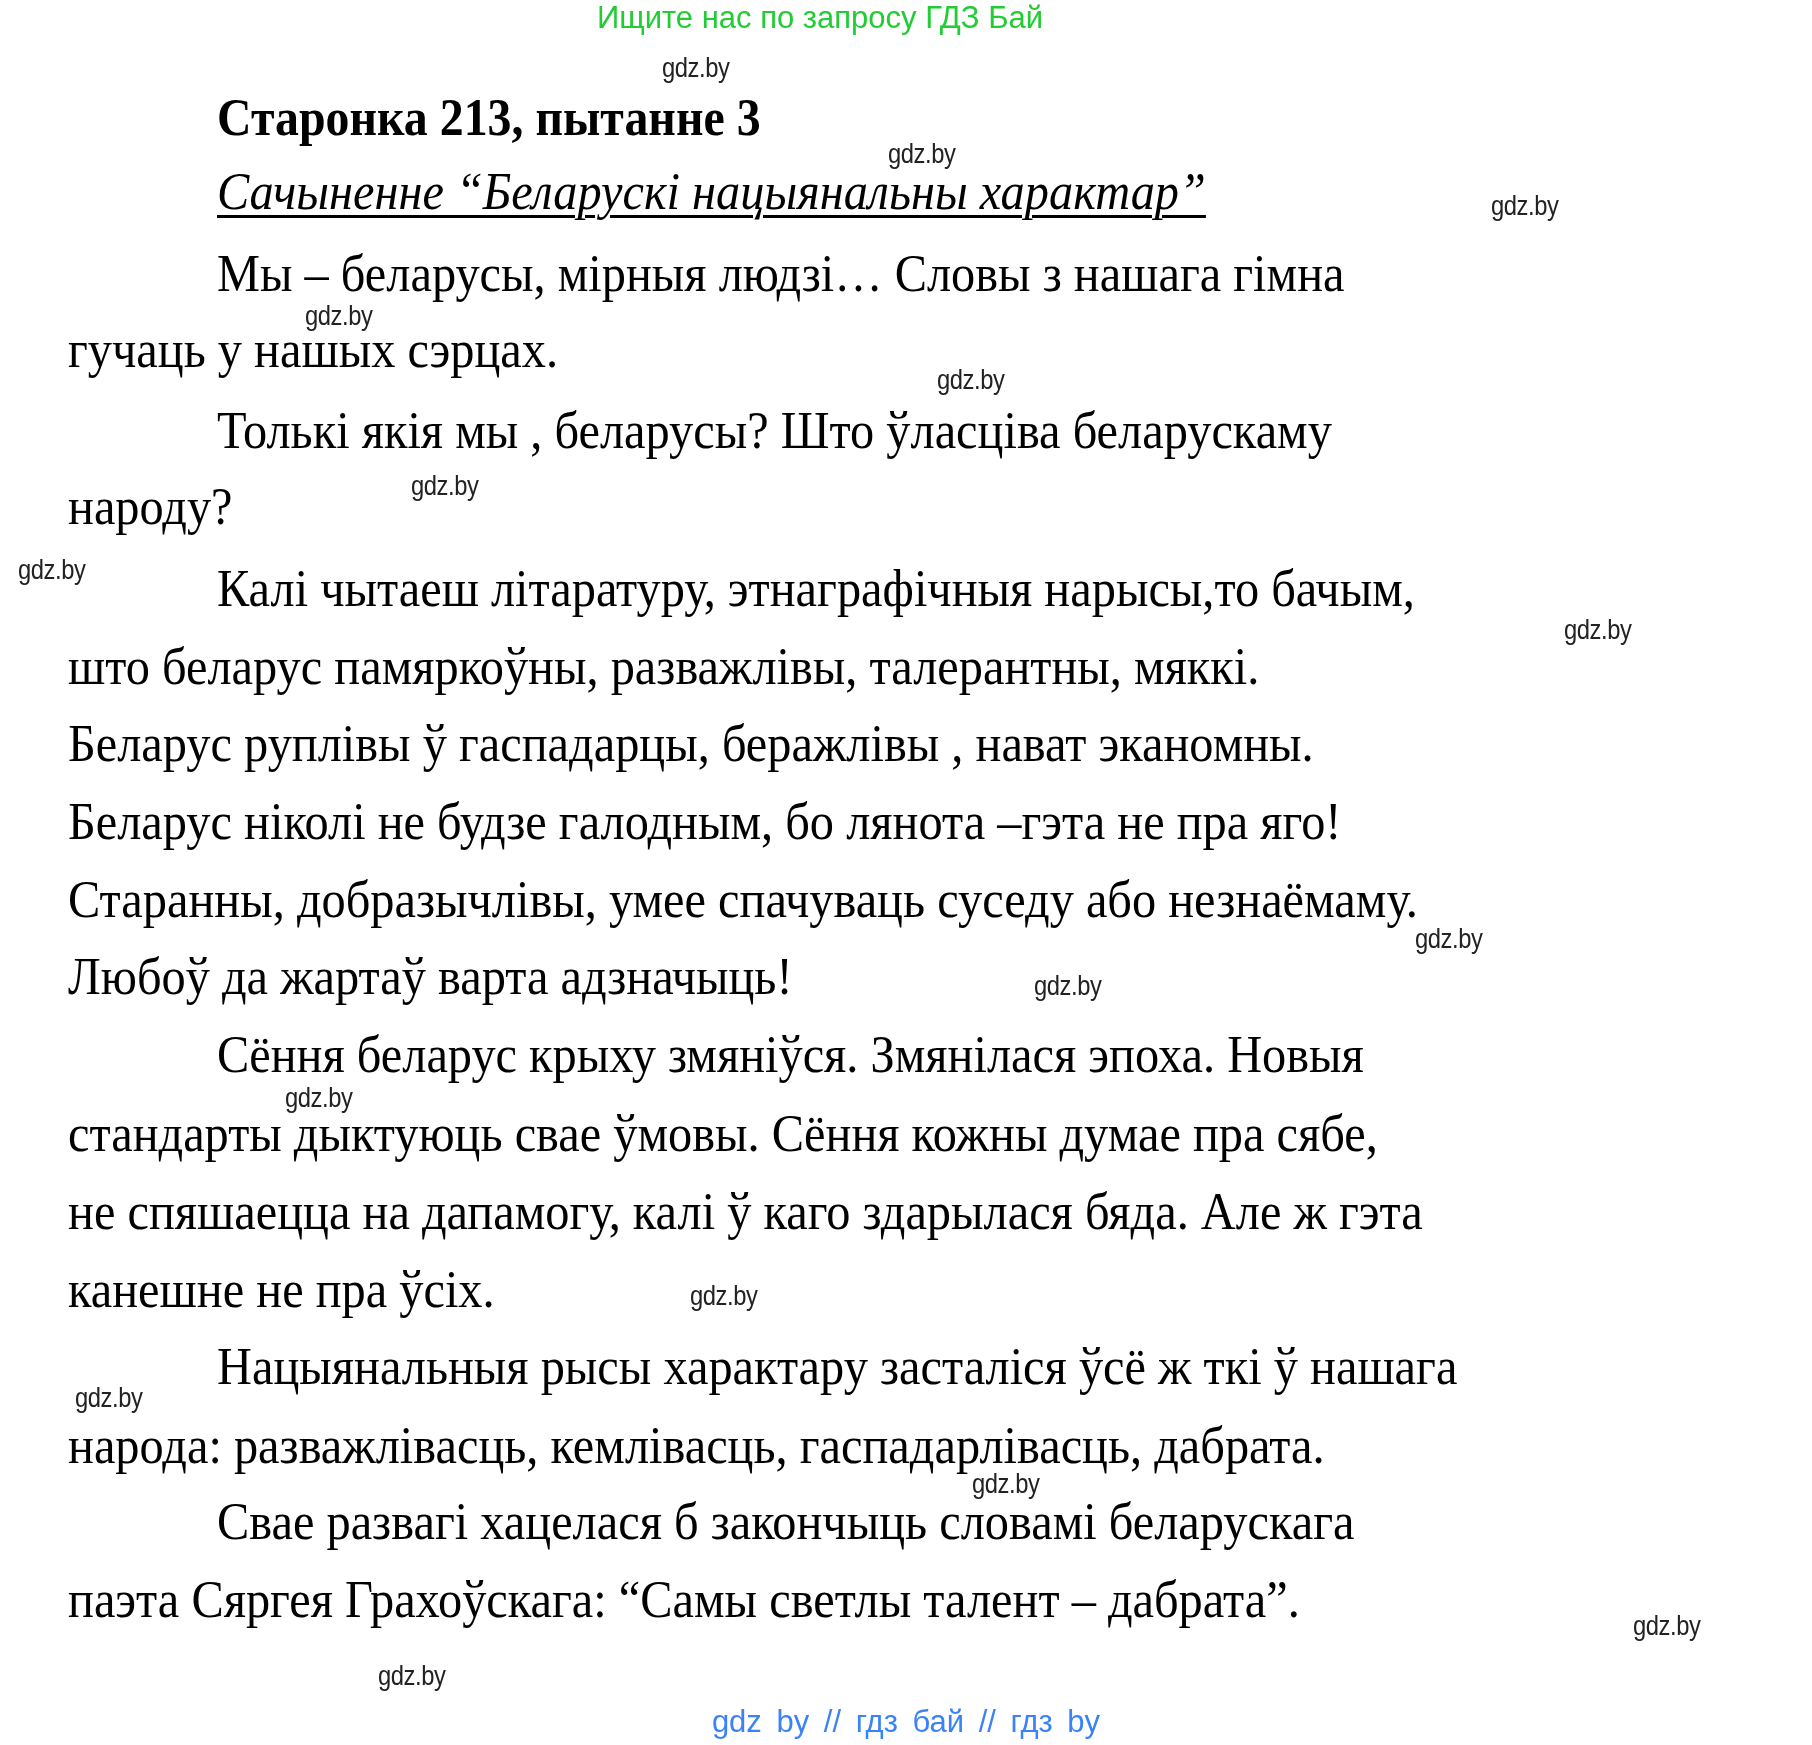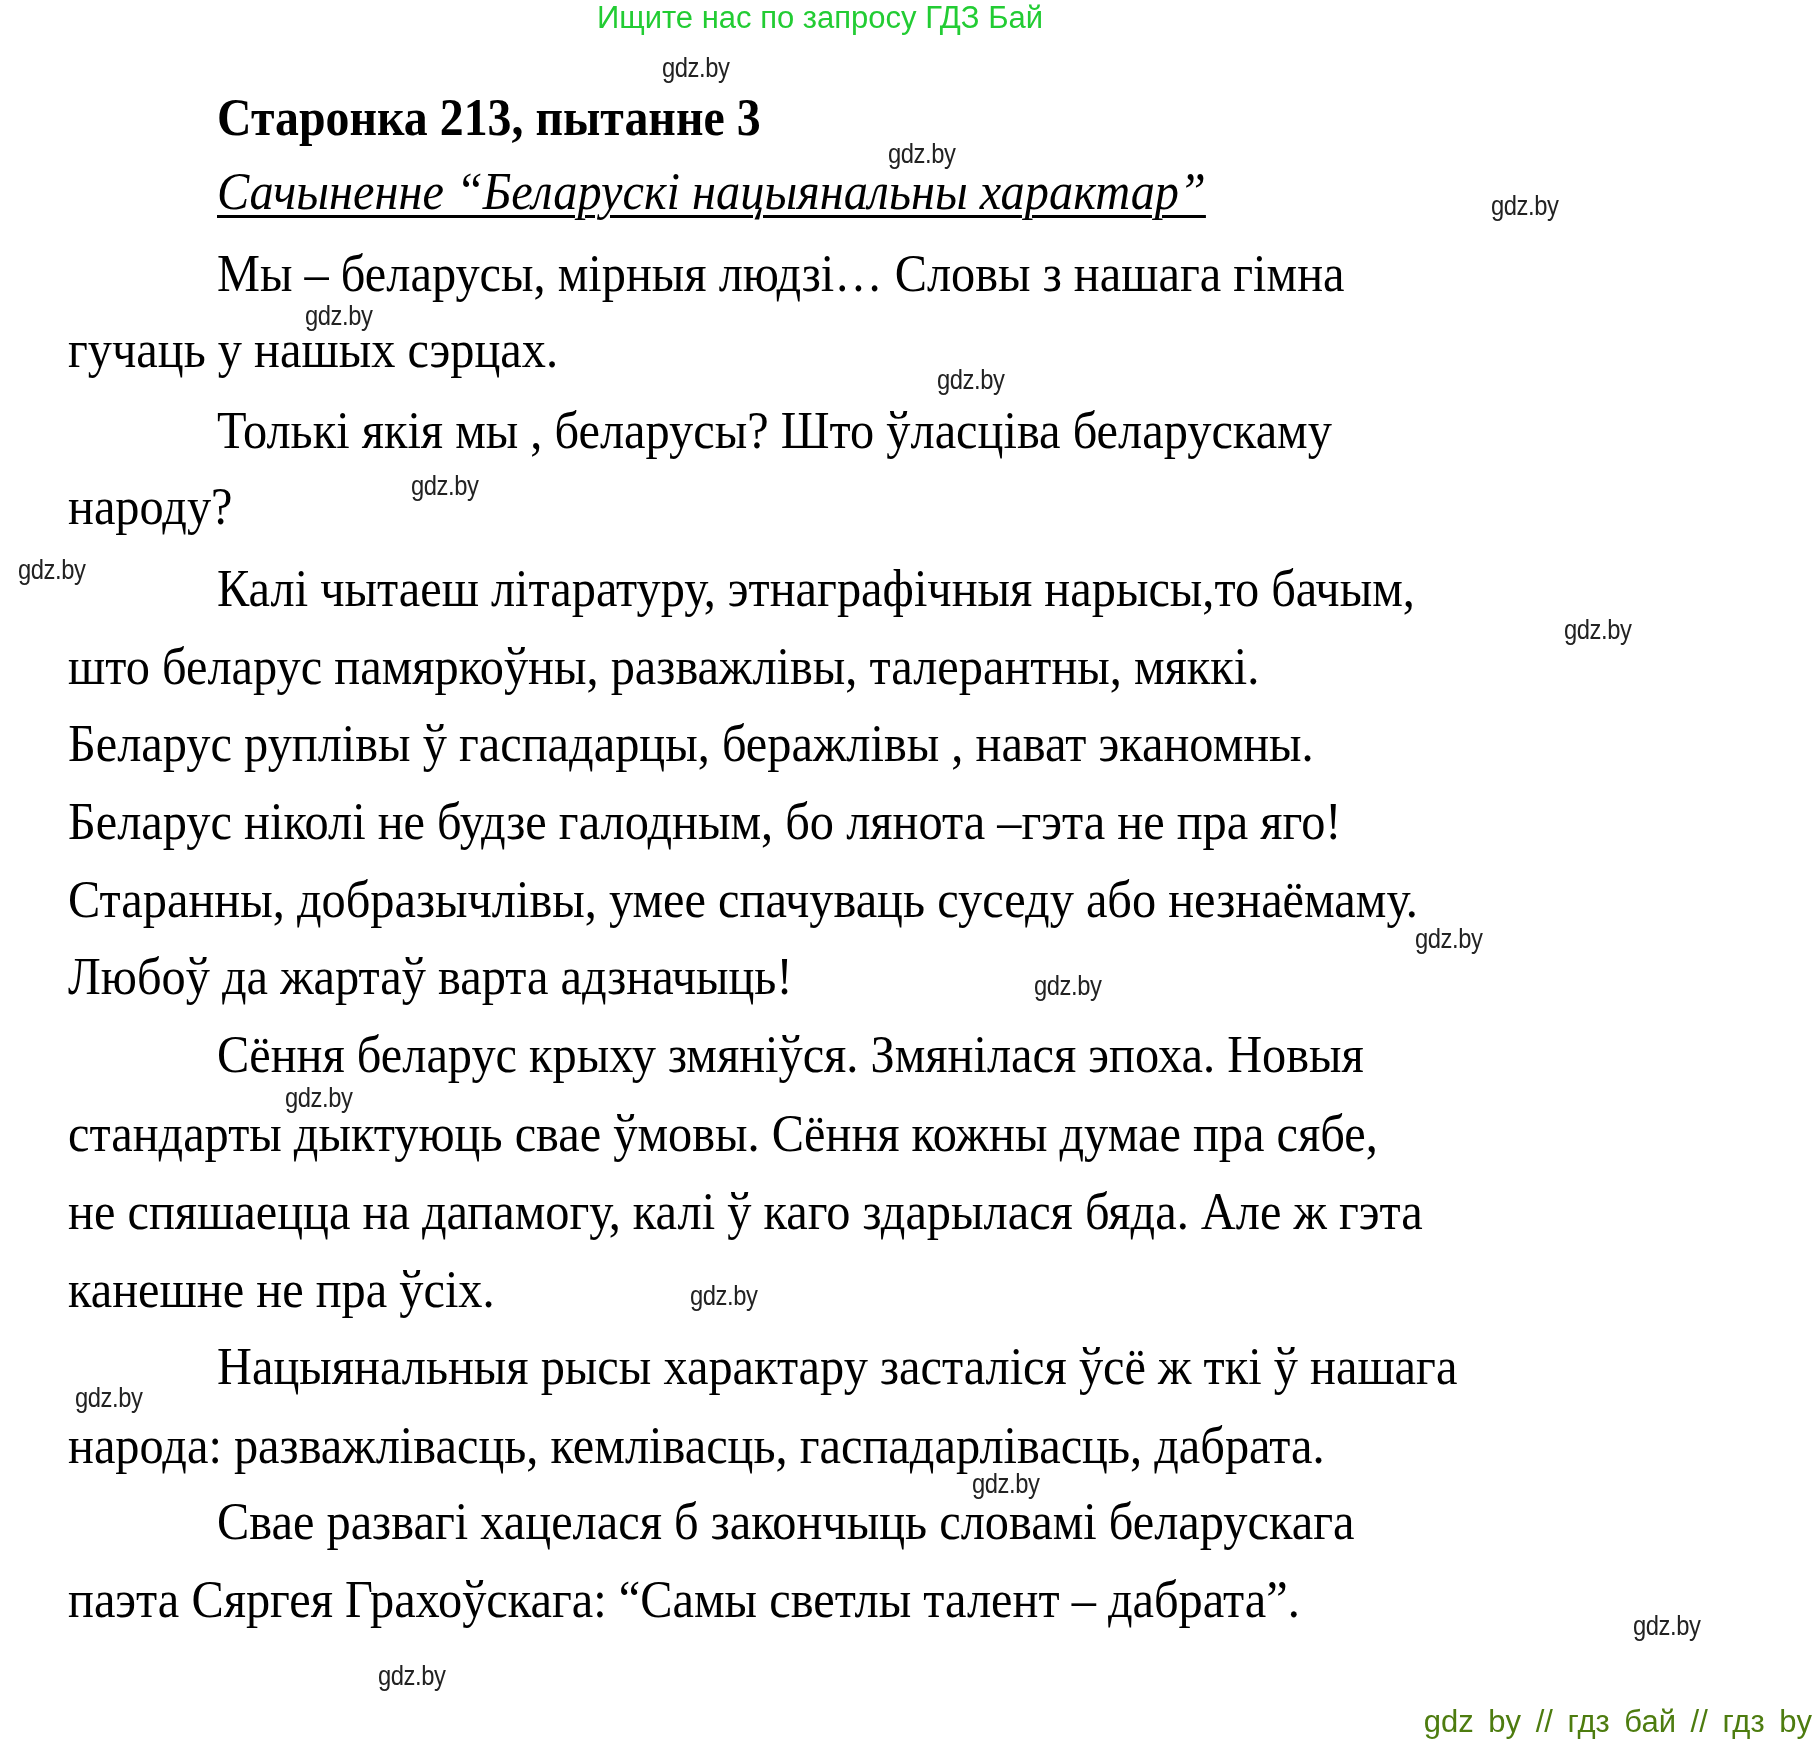--- a/index.html
+++ b/index.html
@@ -1,19 +1,19 @@
 <!DOCTYPE html>
 <html><head>
 <meta charset="utf-8">
 <style>
   html, body { margin:0; padding:0; background:#ffffff; }
   body { width:1812px; height:1745px; position:relative; overflow:hidden; }
   .abs { position:absolute; white-space:nowrap; }
   .banner { font-family:"Liberation Sans", sans-serif; font-size:31px; color:#22cc33; left:0; width:1640px; text-align:center; top:0; }
-  .footer { font-family:"Liberation Sans", sans-serif; font-size:31px; color:#4d7c0f; left:0; width:1812px; text-align:right; top:1704px; word-spacing:6px; }
+  .footer { font-family:"Liberation Sans", sans-serif; font-size:31px; color:#3b82f6; left:0; width:1812px; text-align:center; top:1704px; word-spacing:6px; }
   .wm { font-family:"Liberation Sans", sans-serif; font-size:28px; color:#222; letter-spacing:-0.5px; transform:scaleX(0.85); transform-origin:left top; }
   .title { font-family:"Liberation Serif", serif; font-weight:bold; font-size:52px; color:#000; left:217px; top:88px; transform:scaleX(0.92); transform-origin:left top; }
   .subtitle { font-family:"Liberation Serif", serif; font-style:italic; font-size:52px; color:#000; left:217px; top:162px; text-decoration:underline; text-decoration-thickness:3px; text-underline-offset:6px; transform:scaleX(0.93); transform-origin:left top; }
   .line { font-family:"Liberation Serif", serif; font-size:52px; color:#000; transform:scaleX(0.93); transform-origin:left top; }
 </style>
 </head>
 <body>
 
 <div class="abs banner">Ищите нас по запросу ГДЗ Бай</div>
 

